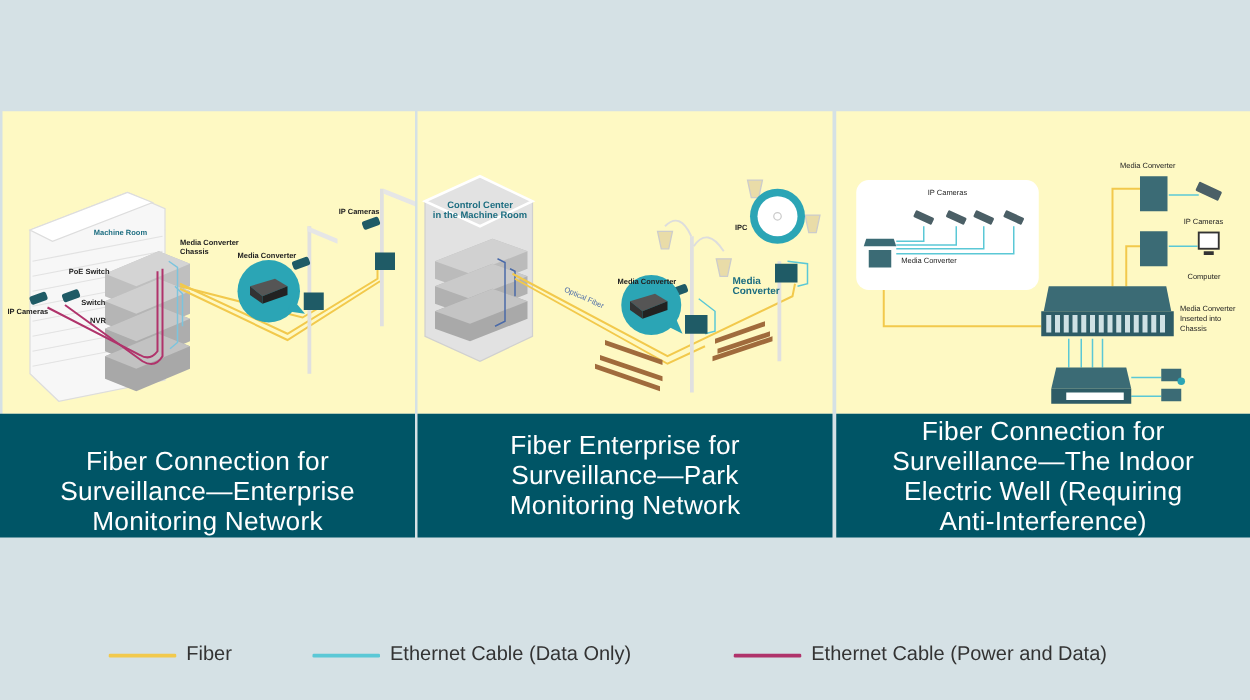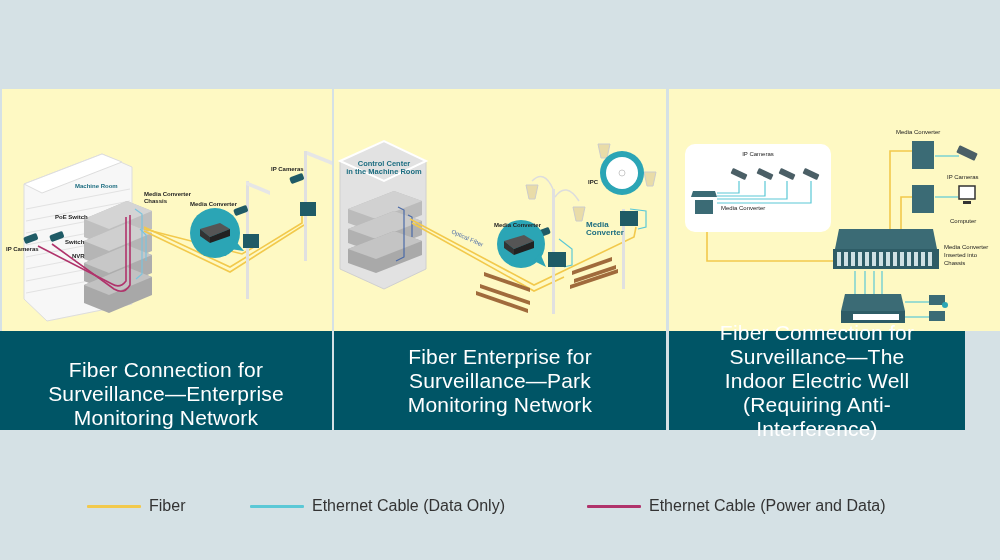--- a/index.html
+++ b/index.html
@@ -4,28 +4,28 @@
 <style>
   html,body{margin:0;padding:0;}
   body{width:1000px;height:560px;background:#d5e1e5;position:relative;overflow:hidden;font-family:"Liberation Sans",sans-serif;}
   .panel{position:absolute;top:89px;height:242px;background:#fef9c3;overflow:hidden;}
   .p1{left:2px;width:330px;}
   .p2{left:334px;width:332px;}
   .p3{left:669px;width:331px;}
   .caption{position:absolute;top:331px;height:99px;background:#005566;color:#fff;display:flex;align-items:center;justify-content:center;text-align:center;font-size:21px;line-height:24px;font-weight:normal;letter-spacing:0.2px;}
   .c1{left:0;width:332px;align-items:flex-end;}
   .c2{left:334px;width:332px;}
-  .c3{left:669px;width:296px;}
+  .c3{left:669px;width:331px;align-items:flex-end;}
   .caption span{display:block;padding:0 10px;}
   .panel svg{position:absolute;left:0;top:0;}
   .lbl{font-family:"Liberation Sans",sans-serif;font-size:6px;fill:#222;}
   .lblb{font-family:"Liberation Sans",sans-serif;font-size:6px;fill:#222;font-weight:bold;}
   .lbl-teal{font-family:"Liberation Sans",sans-serif;font-weight:bold;fill:#1c6d80;}
   .legend{position:absolute;top:493px;left:0;width:1000px;height:26px;}
-  .leg-item{position:absolute;top:0;display:flex;align-items:center;height:26px;}
+  .leg-item{position:absolute;top:18px;display:flex;align-items:center;height:26px;}
   .leg-line{width:54px;height:3px;border-radius:1px;margin-right:8px;}
   .leg-text{font-size:16px;color:#333;}
 </style>
 </head>
 <body>
 
 <div class="panel p1">
   <svg width="330" height="242" viewBox="0 0 330 242">
 
     <g>

